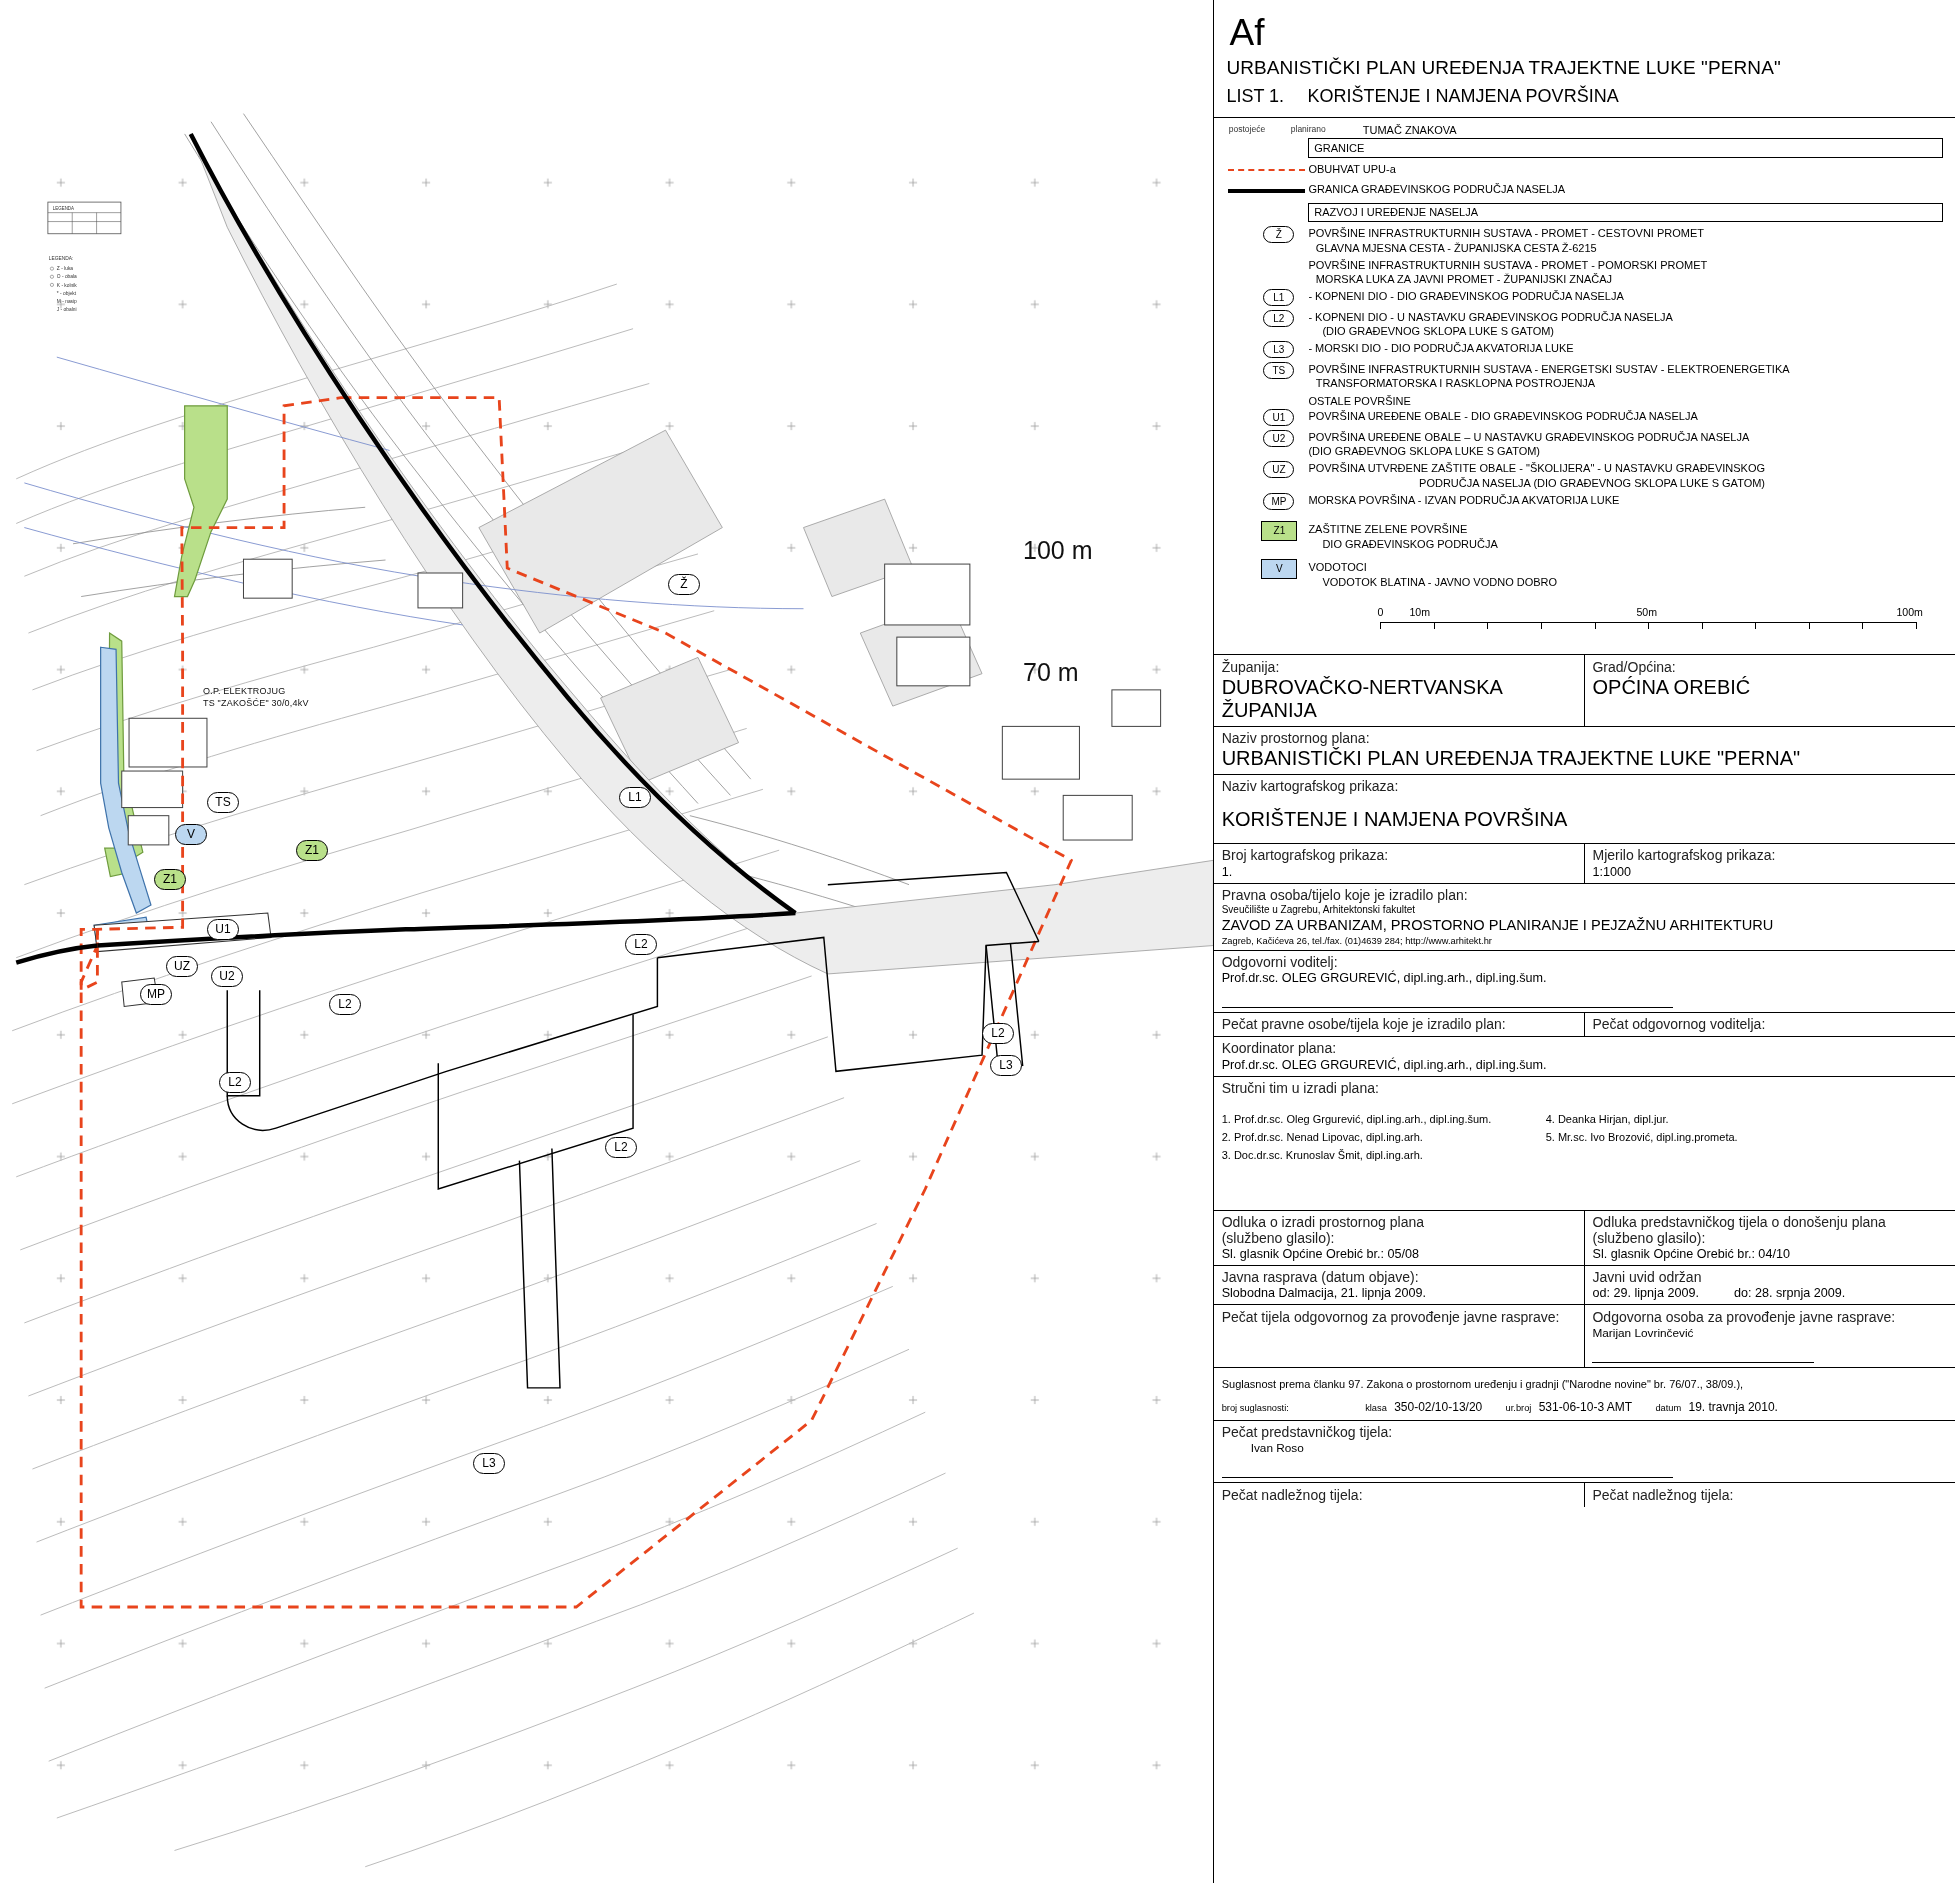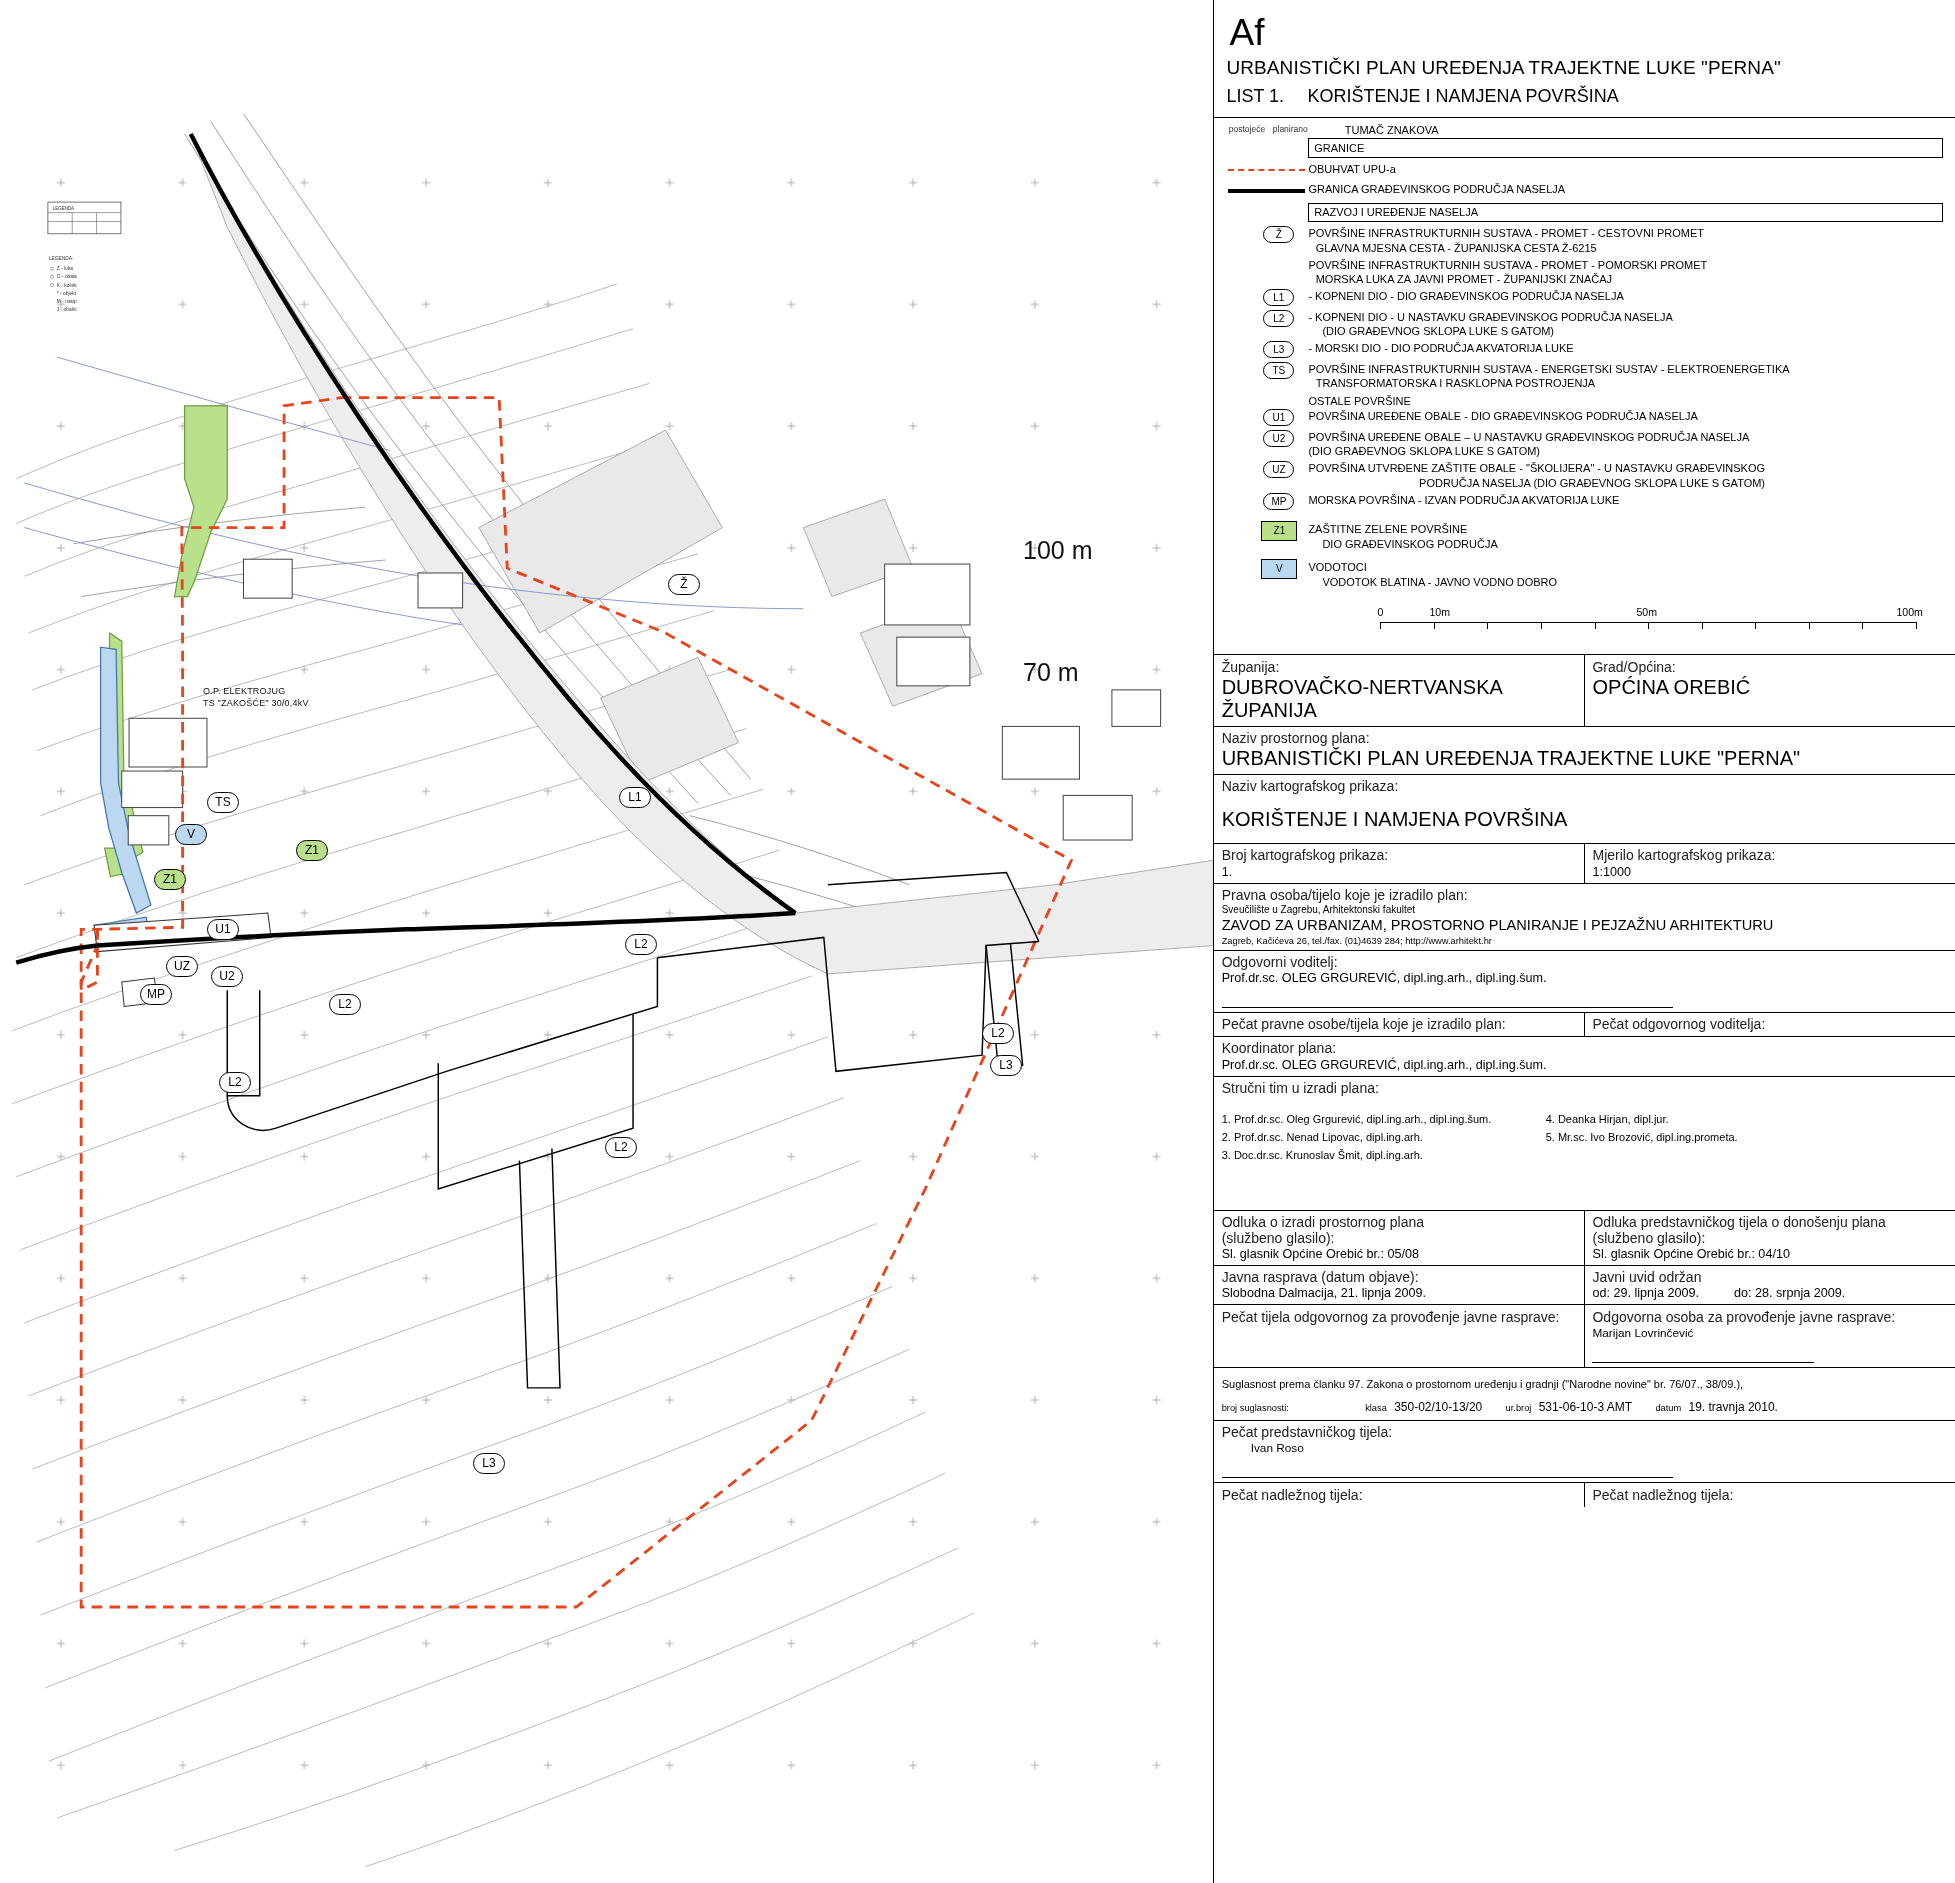--- a/index.html
+++ b/index.html
@@ -33,21 +33,21 @@
   .codecirc.blue  { background:#bcd7f0; }
   #title-block { border-bottom:1.2px solid #000; padding:9px 12px 10.6px 12px; }
   #af { font-size:37px; font-weight:400; line-height:1; margin:4.9px 0 6.5px 3.2px; }
   #main-title { font-size:19px; font-weight:400; letter-spacing:0.1px; white-space:nowrap; }
   #sub-title { font-size:18px; font-weight:400; margin-top:6.5px; }
   #sub-title .sheet-no { margin-right:23.5px; }
 
   
   #legend { position:relative; padding:2.4px 12px 4px 12px; border-bottom:1.2px solid #000; }
   .legend-colhead { display:flex; font-size:8.5px; color:#333; margin:3.2px 0 1.6px 2.4px; }
-  .legend-colhead span:first-child { width:44px; }
+  .legend-colhead span:first-child { width:62px; }
   .legend-bar {
     border:0.4px solid #000; font-size:11px; padding:2.8px 4.9px; margin:2.4px 0 3.2px 82px; background:#fff;
   }
   .lrow { display:flex; align-items:flex-start; margin:1.6px 0; min-height:18.7px; }
   .lsym { width:82px; flex:0 0 82px; position:relative; height:18.7px; }
   .ltext { font-size:11px; line-height:1.33; padding-top:0.8px; }
   .ltext .ind { display:block; padding-left:14px; }
   .ltext .ind2 { display:block; padding-left:7.3px; }
 
   .sym-dash { position:absolute; left:1.6px; top:8px; width:77px; height:0; border-top:2.8px dashed #e8441c; }
@@ -403,21 +403,21 @@
         <div class="tick" style="left:261px;"></div>
         <div class="tick" style="left:315px;"></div>
         <div class="tick" style="left:369px;"></div>
         <div class="tick" style="left:422px;"></div>
         <div class="tick" style="left:476px;"></div>
         <div class="tick" style="left:529px;"></div>
         <div class="tick" style="left:583px;"></div>
         <div class="tick" style="left:636px;"></div>
         <div class="tick" style="left:690px;"></div>
         <div class="lbl" style="left:151px;">0</div>
-        <div class="lbl" style="left:203px;">10m</div>
+        <div class="lbl" style="left:183px;">10m</div>
         <div class="lbl" style="left:410px;">50m</div>
         <div class="lbl" style="left:670px;">100m</div>
       </div>
     </div>
 
     <div class="tbl">
 
       <div class="trow">
         <div class="tcell">
           <div class="lab">Županija:</div>

